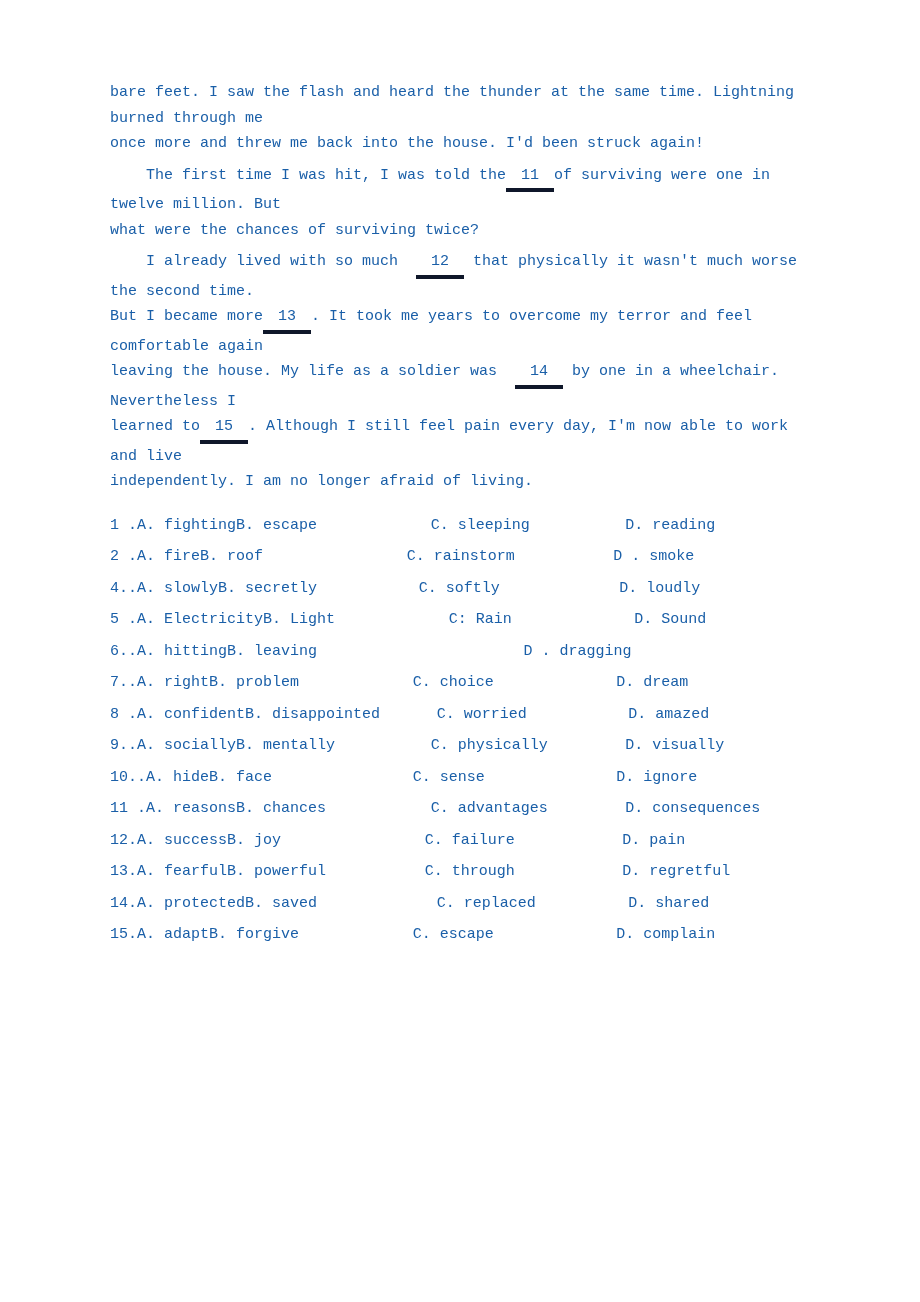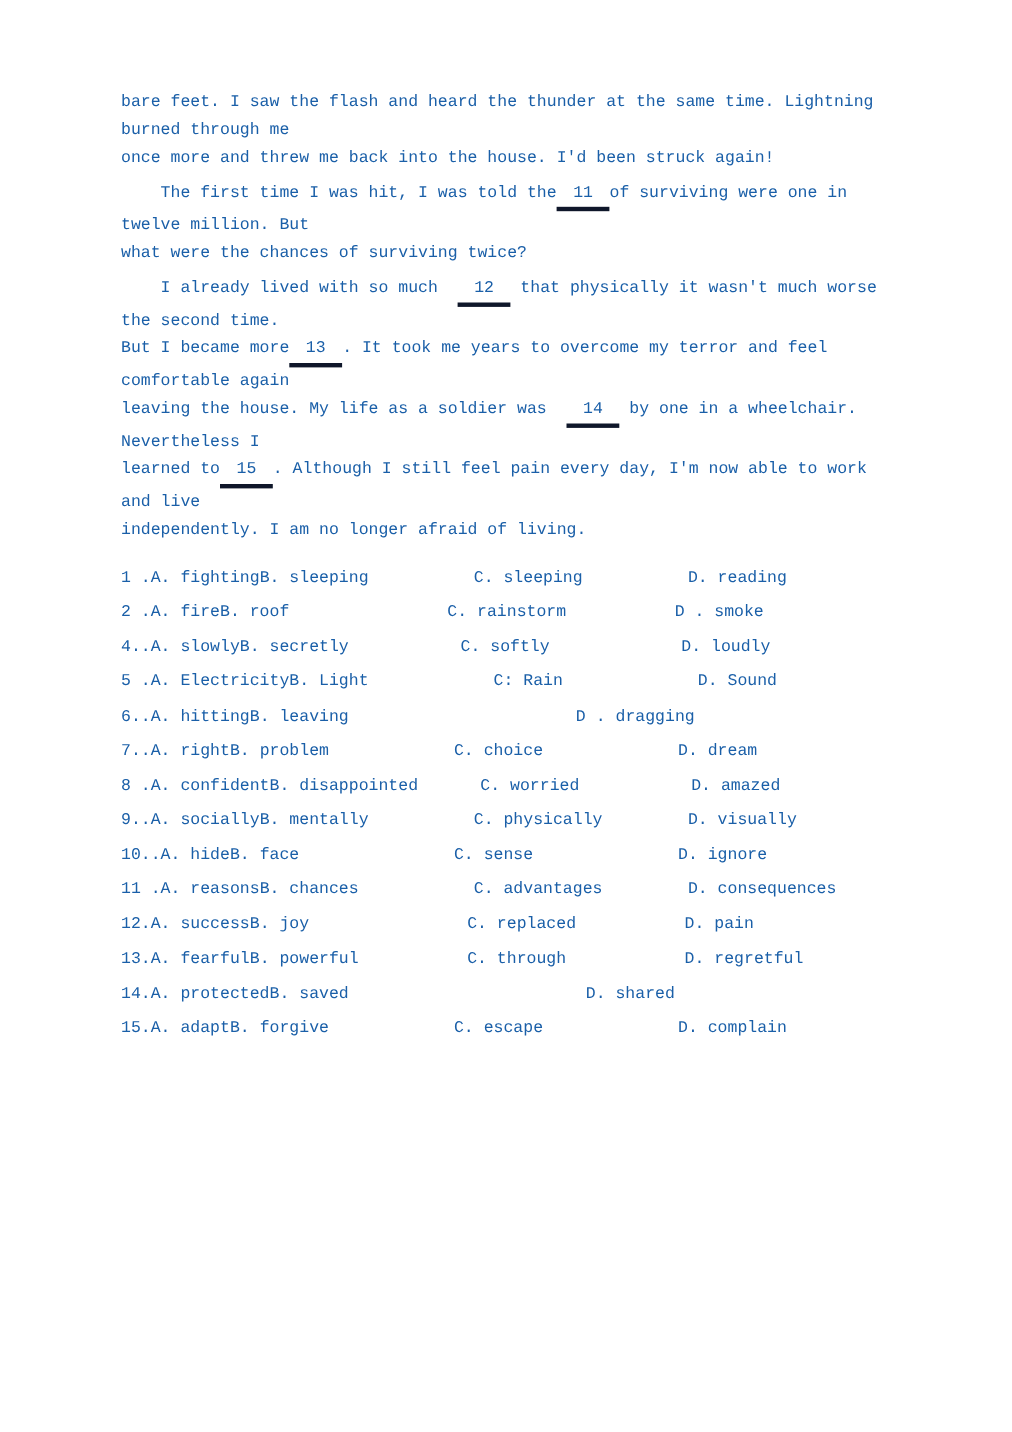--- a/index.html
+++ b/index.html
@@ -81,21 +81,21 @@
     <p>leaving the house. My life as a soldier was &nbsp;<span class="blank">&nbsp;14&nbsp;</span>&nbsp;by one in a wheelchair. Nevertheless I</p>
     <p>learned to<span class="blank">&nbsp;15&nbsp;</span>. Although I still feel pain every day, I'm now able to work and live</p>
     <p>independently. I am no longer afraid of living.</p>
   </div>
 </div>
 
 <div class="questions">
 
   <div class="question-row">
     <span class="q-num">1 .A. fighting</span>
-    <span class="q-option">B. sleeping</span>
+    <span class="q-option">B. escape</span>
     <span class="q-option">C. sleeping</span>
     <span class="q-option">D. reading</span>
   </div>
 
   <div class="question-row">
     <span class="q-num">2 .A. fire</span>
     <span class="q-option">B. roof</span>
     <span class="q-option">C. rainstorm</span>
     <span class="q-option">D . smoke</span>
   </div>
@@ -152,34 +152,35 @@
   <div class="question-row">
     <span class="q-num">11 .A. reasons</span>
     <span class="q-option">B. chances</span>
     <span class="q-option">C. advantages</span>
     <span class="q-option">D. consequences</span>
   </div>
 
   <div class="question-row">
     <span class="q-num">12.A. success</span>
     <span class="q-option">B. joy</span>
-    <span class="q-option">C. replaced</span>
+    <span class="q-option">C. failure</span>
     <span class="q-option">D. pain</span>
   </div>
 
   <div class="question-row">
     <span class="q-num">13.A. fearful</span>
     <span class="q-option">B. powerful</span>
     <span class="q-option">C. through</span>
     <span class="q-option">D. regretful</span>
   </div>
 
   <div class="question-row">
     <span class="q-num">14.A. protected</span>
     <span class="q-option">B. saved</span>
+    <span class="q-option">C. replaced</span>
     <span class="q-option">D. shared</span>
   </div>
 
   <div class="question-row">
     <span class="q-num">15.A. adapt</span>
     <span class="q-option">B. forgive</span>
     <span class="q-option">C. escape</span>
     <span class="q-option">D. complain</span>
   </div>
 

